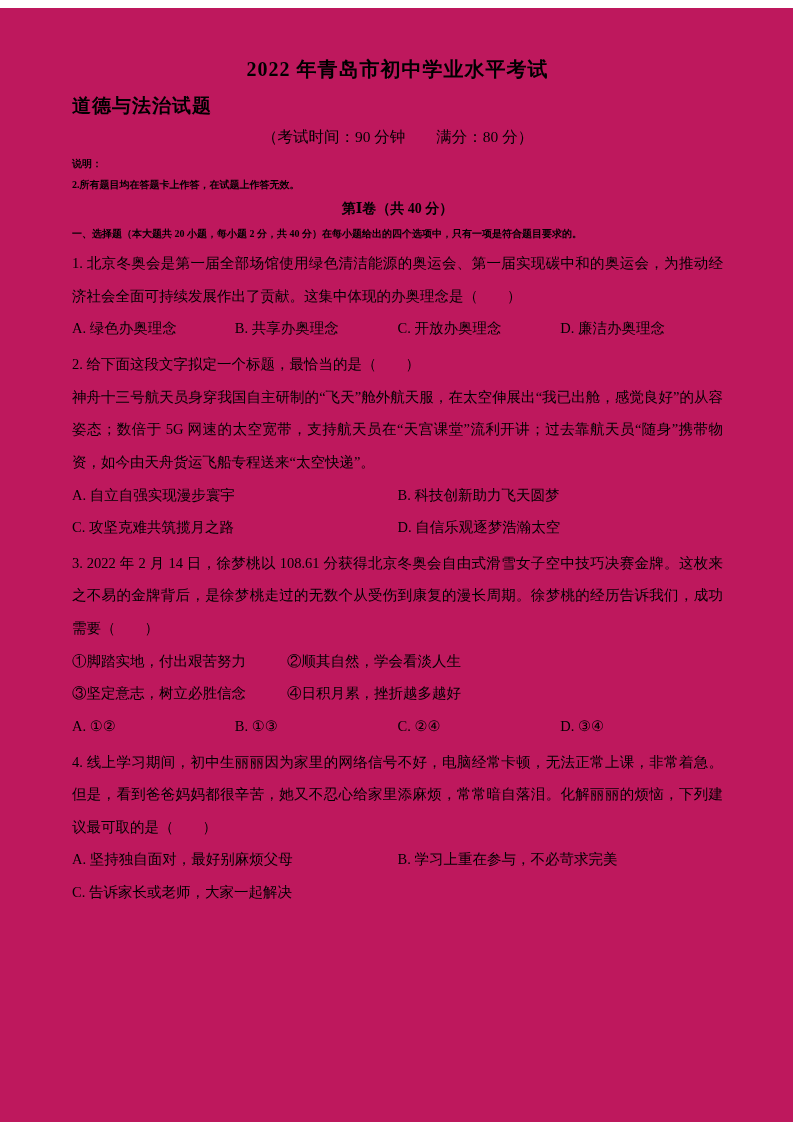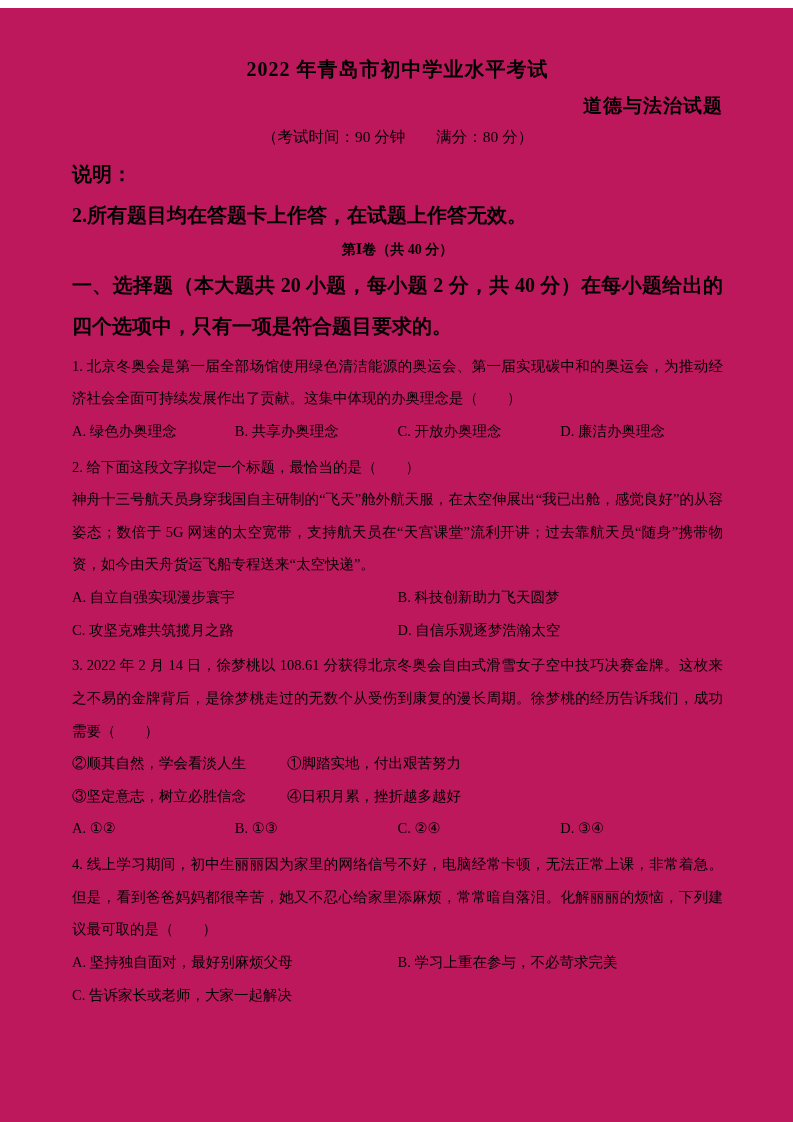--- a/index.html
+++ b/index.html
@@ -20,34 +20,34 @@
   }
   .title {
     margin: 0 0 10px 0;
     text-align: center;
     font-size: 20px;
     font-weight: bold;
     letter-spacing: 1px;
   }
   .subtitle {
     margin: 0 0 8px 0;
-    text-align: right;
+    text-align: left;
     font-size: 19px;
     font-weight: bold;
     letter-spacing: 1px;
   }
   .exam-info {
     margin: 0 0 6px 0;
     text-align: center;
     font-size: 15.5px;
     font-weight: normal;
   }
   .para-bold {
     margin: 0;
-    font-size: 20px;
+    font-size: 10px;
     font-weight: bold;
     line-height: 2.05;
     text-align: justify;
   }
   .part-heading {
     margin: 0;
     text-align: center;
     font-size: 14px;
     font-weight: bold;
     line-height: 2.05;
@@ -114,22 +114,22 @@
       <span>A. 自立自强实现漫步寰宇</span>
       <span>B. 科技创新助力飞天圆梦</span>
       <span>C. 攻坚克难共筑揽月之路</span>
       <span>D. 自信乐观逐梦浩瀚太空</span>
     </div>
   </div>
 
   <div class="question">
     <p class="stem">3. 2022 年 2 月 14 日，徐梦桃以 108.61 分获得北京冬奥会自由式滑雪女子空中技巧决赛金牌。这枚来之不易的金牌背后，是徐梦桃走过的无数个从受伤到康复的漫长周期。徐梦桃的经历告诉我们，成功需要（　　）</p>
     <div class="opts cols-sub">
+      <span>①脚踏实地，付出艰苦努力</span>
       <span>②顺其自然，学会看淡人生</span>
-      <span>①脚踏实地，付出艰苦努力</span>
       <span>③坚定意志，树立必胜信念</span>
       <span>④日积月累，挫折越多越好</span>
     </div>
     <div class="opts cols-4">
       <span>A. ①②</span>
       <span>B. ①③</span>
       <span>C. ②④</span>
       <span>D. ③④</span>
     </div>
   </div>

